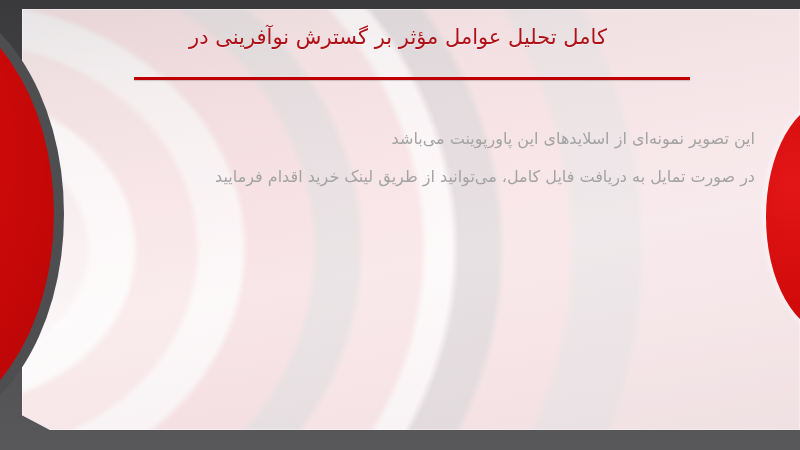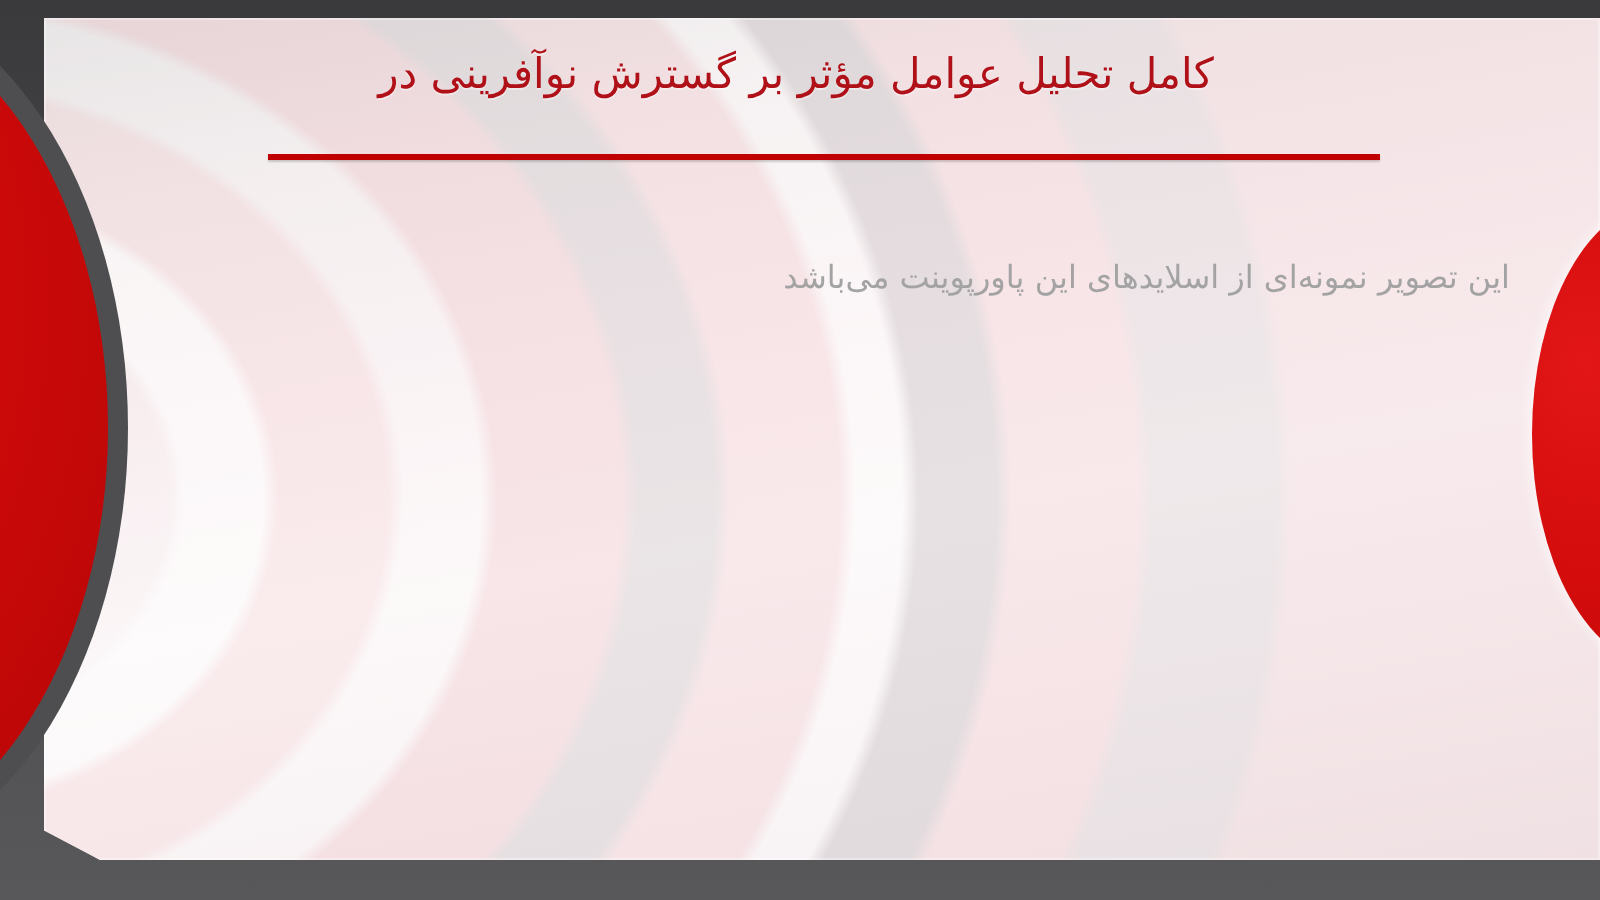--- a/index.html
+++ b/index.html
@@ -158,15 +158,16 @@
   <div class="ellipse-right"></div>
 
   <div class="title-block">
     <div class="title-line">کامل تحلیل عوامل مؤثر بر گسترش نوآفرینی در</div>
   </div>
 
   <div class="title-rule"></div>
 
   <div class="body-block">
     <div class="body-line">این تصویر نمونه‌ای از اسلایدهای این پاورپوینت می‌باشد</div>
+    <div class="body-line">در صورت تمایل به دریافت فایل کامل، می‌توانید از طریق لینک خرید اقدام فرمایید</div>
   </div>
 
 </div>
 
 </body></html>

